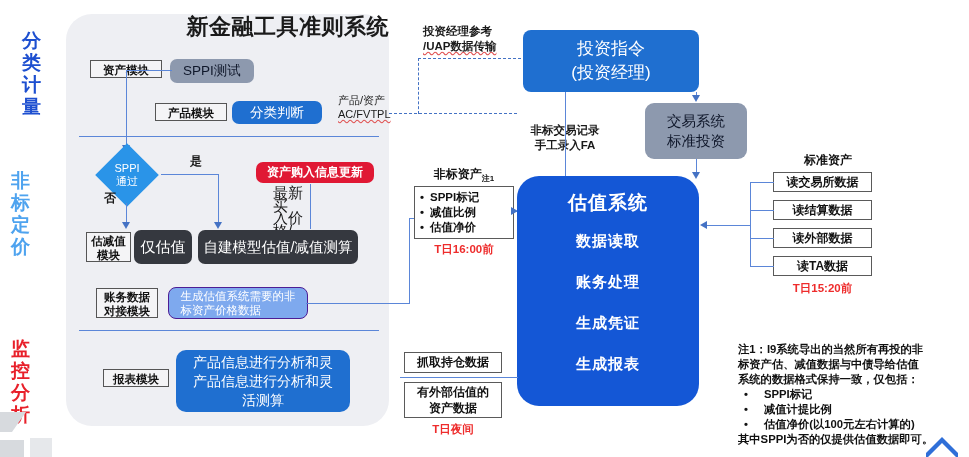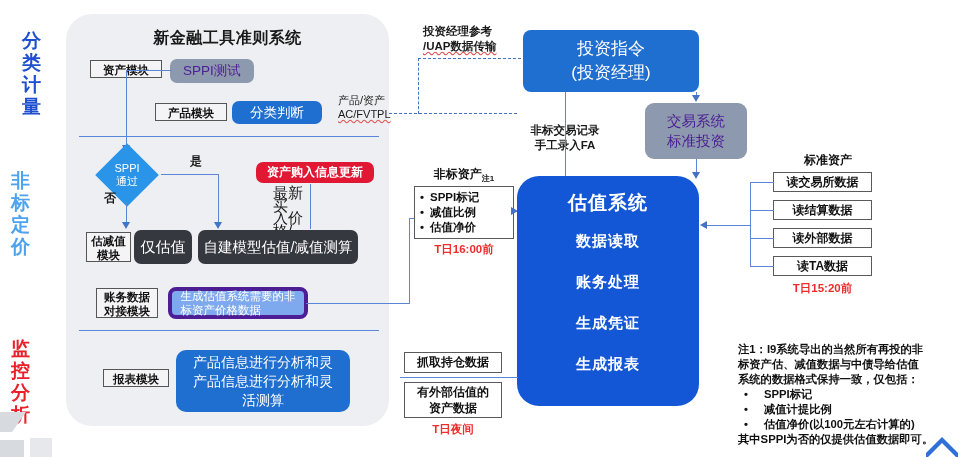--- a/index.html
+++ b/index.html
@@ -28,39 +28,39 @@
   
   .deco-blue{position:absolute;left:926px;top:437px;width:32px;height:22px;}
   .deco-blue svg{display:block;}
 
   
   .panel{
     left:66px;top:14px;width:323px;height:412px;
     background:#eeeff3;border-radius:26px;
   }
   .panel-title{
-    left:66px;top:28px;width:323px;text-align:center;
-    font-size:16px;font-weight:bold;color:#1a1a1a;letter-spacing:.5px;
+    left:66px;top:12px;width:323px;text-align:right;
+    font-size:22px;font-weight:bold;color:#1a1a1a;letter-spacing:.5px;
   }
   .panel-div{position:absolute;left:79px;width:300px;height:0;border-top:1.2px solid #5b86d8;}
 
   
   .tag{
     border:1px solid #555;background:#f4f4f6;color:#111;
     font-size:11.5px;font-weight:bold;line-height:13px;
     text-align:center;padding:1px 3px;white-space:nowrap;
   }
 
   
   .rbox{border-radius:7px;display:flex;align-items:center;justify-content:center;text-align:center;}
-  .rbox-grey{background:#8d99ae;color:#4c1d95;text-align:center;}
+  .rbox-grey{background:#8d99ae;color:#0f172a;text-align:center;}
   .rbox-blue{background:#1f6fd0;color:#ffffff;}
   .rbox-dark{background:#35383f;color:#ffffff;}
   .rbox-red{background:#e01834;color:#ffffff;font-weight:bold;}
-  .rbox-lblue{background:#7ea9ee;color:#ffffff;border:4px solid #4c1d95;}
+  .rbox-lblue{background:#7ea9ee;color:#ffffff;border:1px solid #4c1d95;}
 
   
   .diamond{
     width:72px;height:56px;position:absolute;
   }
   .diamond .dsq{
     position:absolute;left:50%;top:50%;width:45px;height:45px;
     background:#2a94e8;transform:translate(-50%,-50%) rotate(45deg);
   }
   .diamond .dtxt{

